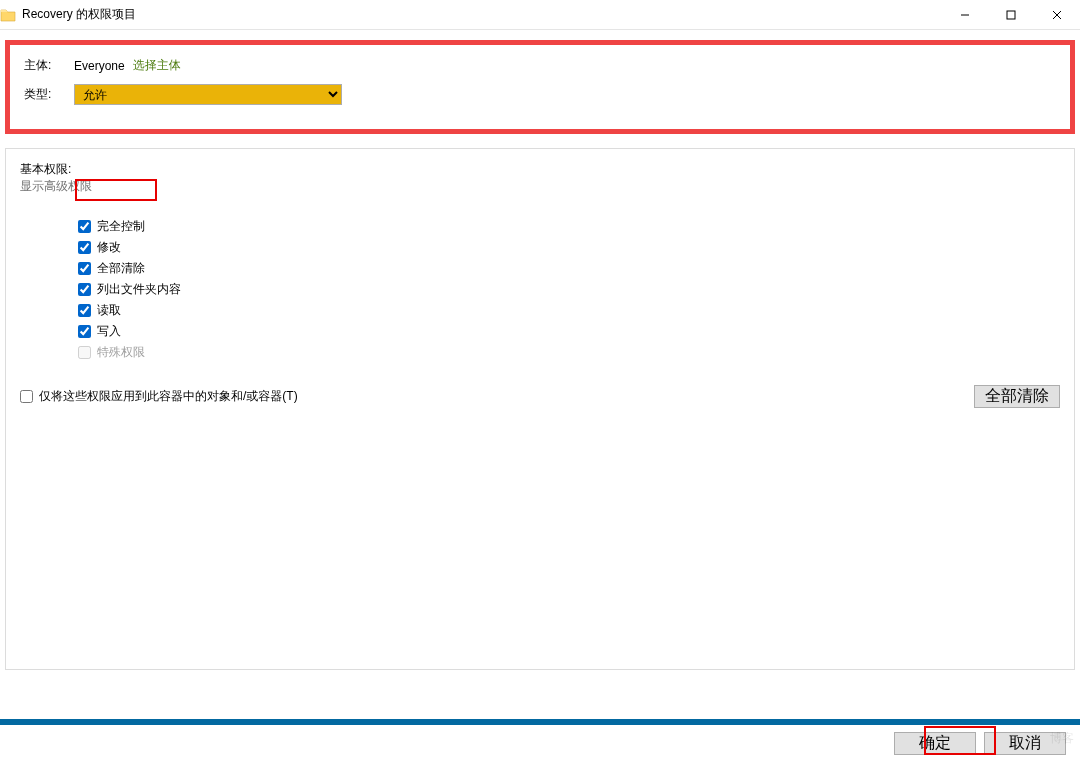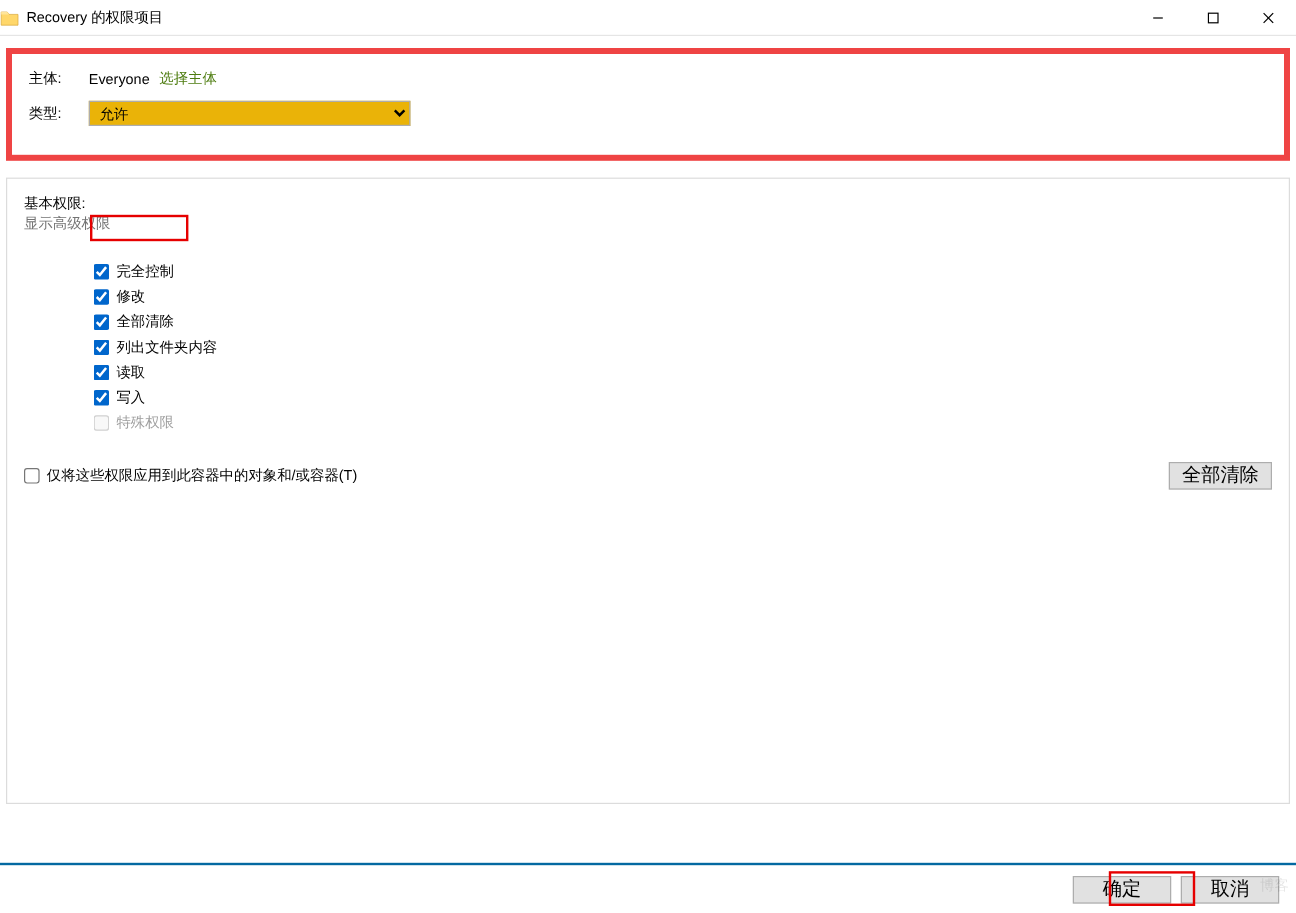--- a/index.html
+++ b/index.html
@@ -155,21 +155,21 @@
     font-family: inherit;
     font-size: 16px;
     cursor: pointer;
     padding: 0 10px;
   }
 
   .footer {
     position: absolute;
     left: 0; right: 0; bottom: 0;
     height: 42px;
-    border-top: 2px solid #0369a1;
+    border-top: 6px solid #0369a1;
     display: flex;
     align-items: center;
     justify-content: flex-end;
     padding-right: 14px;
     gap: 8px;
     background: #fff;
   }
 
   .watermark {
     position: absolute;

